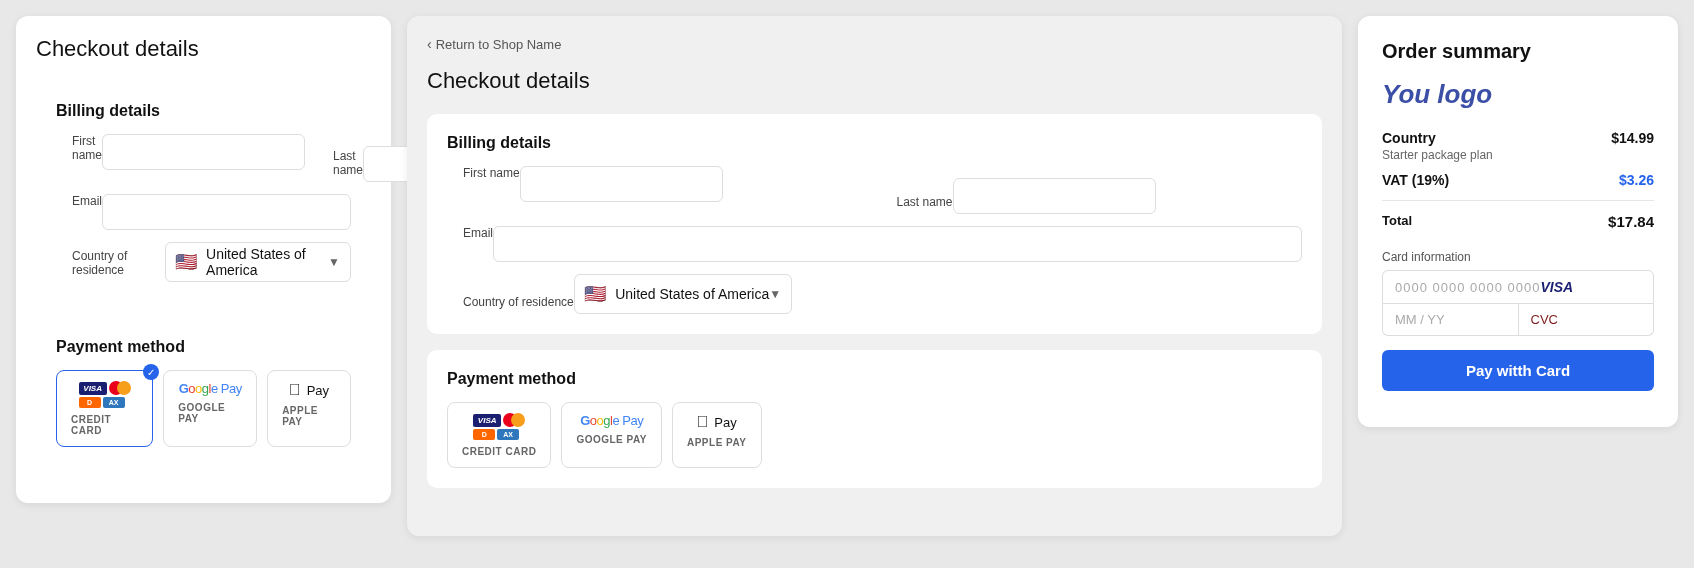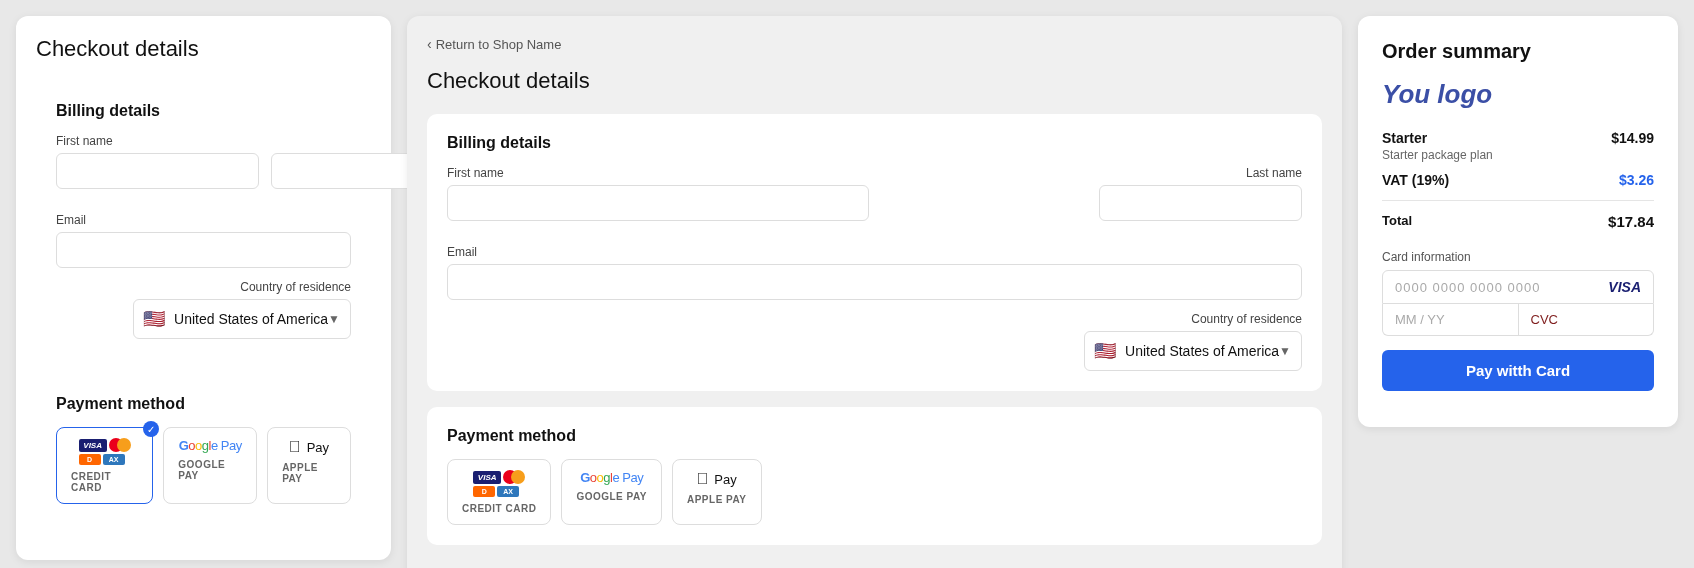--- a/index.html
+++ b/index.html
@@ -66,23 +66,24 @@
     }
 
     .form-row {
       display: flex;
       gap: 12px;
       margin-bottom: 12px;
     }
 
     .form-group {
       display: flex;
-      flex-direction: column;
+      flex-direction: row;
       flex: 1;
       margin-bottom: 12px;
+      margin-left: 16px;
     }
 
     .form-group:last-child {
       margin-bottom: 0;
       align-items: flex-end;
     }
 
     .form-label {
       font-size: 12px;
       color: #444;
@@ -363,21 +364,21 @@
       font-size: 12px;
       color: #555;
       margin-bottom: 6px;
     }
 
     .card-number-row {
       border: 1px solid #ddd;
       border-radius: 6px 6px 0 0;
       padding: 8px 12px;
       display: flex;
-      justify-content: space-between;
+      justify-content: flex-start;
       align-items: center;
       background: #fff;
     }
 
     .card-number-placeholder {
       font-size: 13px;
       color: #aaa;
       letter-spacing: 1px;
     }
 
@@ -608,21 +609,21 @@
   </div>
 </div>
 
 <div class="panel-right">
   <div class="order-title">Order summary</div>
 
   <div class="you-logo">You logo</div>
 
   <div class="order-row">
     <div>
-      <div class="order-row-label">Starter</div>
+      <div class="order-row-label">Country</div>
       <div class="order-row-sublabel">Starter package plan</div>
     </div>
     <div class="order-row-amount">$14.99</div>
   </div>
 
   <div class="order-row">
     <div class="order-row-label">VAT (19%)</div>
     <div class="order-row-amount vat-amount">$3.26</div>
   </div>
 

